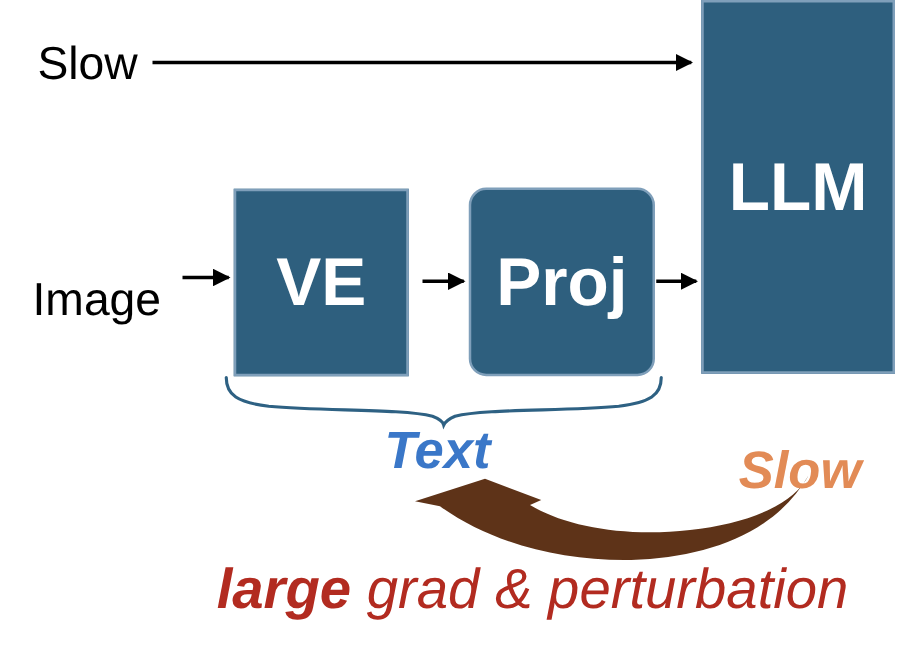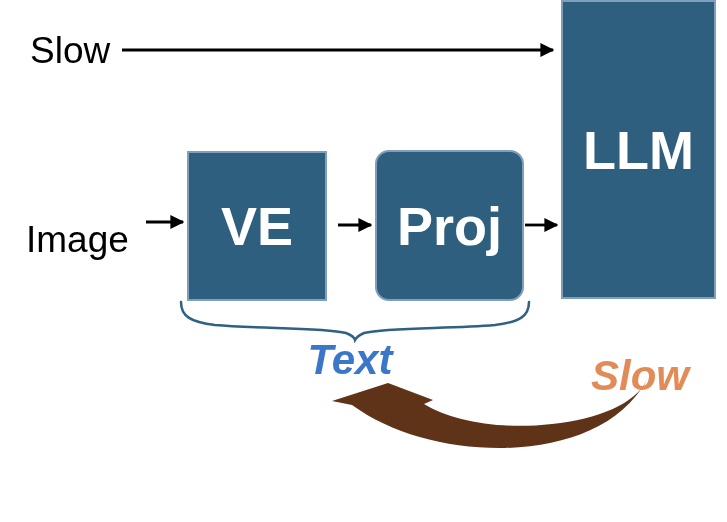--- a/index.html
+++ b/index.html
@@ -76,14 +76,18 @@
              C566 446, 620 427, 647 380
              C635 404, 598 419, 552 424
              C500 430, 452 421, 424 404
              L433 400
              Z" fill="#5E3318" stroke="none"></path>
   </svg>
 
   <div class="speed-label fast">Text</div>
   <div class="speed-label slow">Slow</div>
 
+  <div class="caption">
+    <span class="bold">large</span>
+      <span class="rest"> grad &amp; perturbation</span>
+  </div>
 
 </div>
 
 </body></html>

